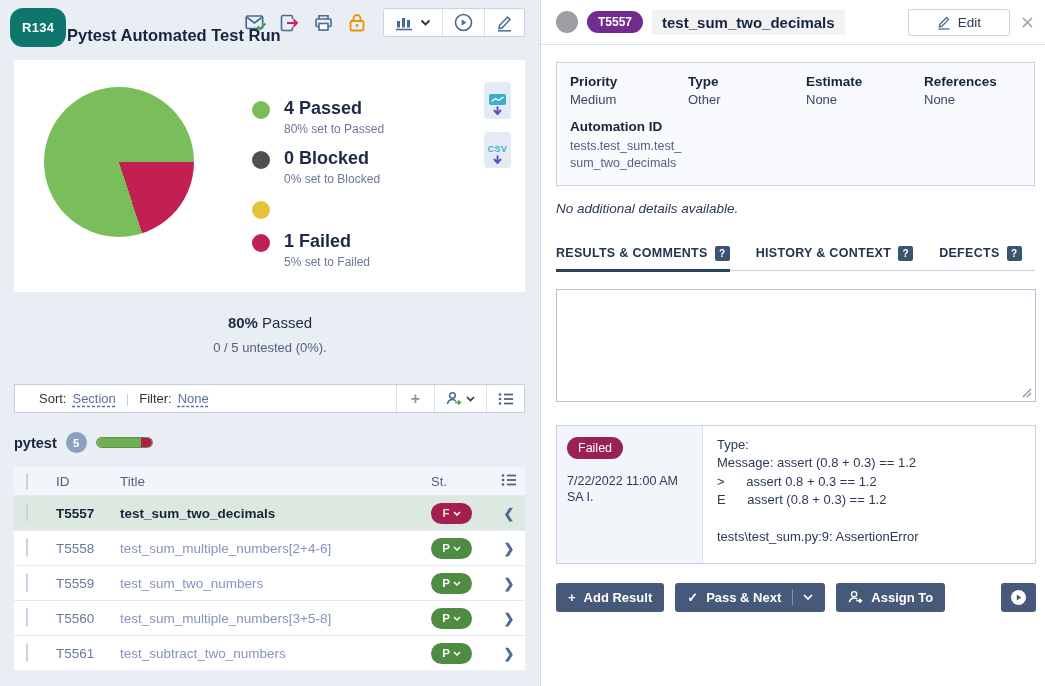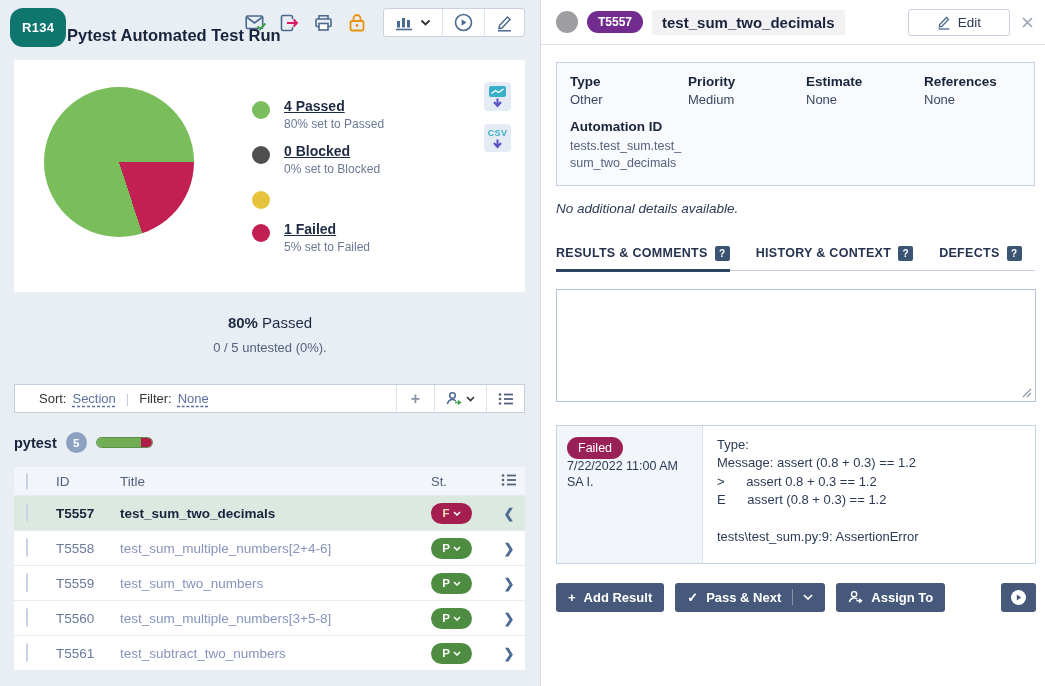--- a/index.html
+++ b/index.html
@@ -18,24 +18,24 @@
   .btn-seg { padding:4px 11px; display:flex; align-items:center; gap:7px; border-left:1px solid #DDE3EC; cursor:pointer; }
   .btn-seg:first-child { border-left:none; }
 
   
   .chart-card { margin:2px 15px 0 14px; height:232px; background:#fff; position:relative; display:flex; }
   .pie { width:150px; height:150px; border-radius:50%; margin:27px 0 0 30px;
          background:conic-gradient(#7ABD5B 0deg 90deg, #C22053 90deg 162deg, #7ABD5B 162deg 360deg); }
   .legend { display:flex; flex-direction:column; justify-content:flex-start; margin:38px 0 0 58px; gap:12px; }
   .leg-item { display:flex; align-items:flex-start; gap:14px; }
   .leg-dot { width:18px; height:18px; border-radius:50%; margin-top:3px; flex:none; }
-  .leg-label { font-weight:bold; font-size:14px; color:#1E2A44;text-decoration:underline; }
+  .leg-label { font-weight:bold; font-size:18px; color:#1E2A44; }
   .leg-sub { font-size:12px; color:#6B7894; margin-top:3px; }
   .dl-col { position:absolute; right:14px; top:22px; display:flex; flex-direction:column; gap:13px; }
-  .dl-btn { width:27px; background:#E4EBF4; border-radius:4px; padding:4px 3px 3px; display:flex; flex-direction:column; align-items:center; gap:1px; cursor:pointer; }
+  .dl-btn { width:27px; background:#E4EBF4; border-radius:4px; padding:12px 3px 3px; display:flex; flex-direction:column; align-items:center; gap:1px; cursor:pointer; }
   .csv-txt { font-size:9px; font-weight:bold; color:#3AAFC9; letter-spacing:.3px; }
 
   .summary { text-align:center; margin-top:22px; }
   .sum-main { font-size:15px; color:#1E2A44; }
   .sum-main b { font-weight:bold; }
   .sum-sub { font-size:13px; color:#55617E; margin-top:9px; }
 
   
   .sortbar { margin:29px 15px 0 14px; height:29px; background:#fff; border:1px solid #C5CEDD; display:flex; align-items:center; font-size:13px; color:#333; }
   .sortbar-left { display:flex; align-items:center; gap:6px; padding-left:24px; flex:1; }
@@ -92,21 +92,21 @@
   .tab.active { border-bottom-color:#2E4262; }
   .help-badge { width:15px; height:15px; background:#3C5474; color:#fff; font-size:10px; font-weight:bold; display:flex; align-items:center; justify-content:center; border-radius:2px; }
 
   .comment-wrap { margin:18px 10px 0 15px; position:relative; }
   .comment-box { display:block; width:480px; height:113px; border:1px solid #AFC2D6; resize:none; outline:none; font-family:"Liberation Sans",sans-serif; }
   .resize-glyph { position:absolute; right:3px; bottom:4px; pointer-events:none; }
 
   .result-box { margin:23px 10px 0 15px; width:480px; border:1px solid #C4D3E3; display:flex; min-height:139px; }
   .result-meta { width:146px; flex:none; background:#F2F5FA; border-right:1px solid #D9E2EC; padding:11px 10px; font-size:12.5px; color:#2B3A55; }
   .failed-pill { display:inline-block; background:#9A2158; color:#fff; font-size:12.5px; padding:4px 11px; border-radius:12px; }
-  .r-date { }
+  .r-date { margin-top:15px; }
   .r-author { margin-top:2px; }
   .result-body { flex:1; padding:10px 14px; font-size:13px; color:#2B3A55; line-height:1.42; }
   .rline { white-space:pre-wrap; min-height:18px; }
 
   .actions { margin:19px 10px 0 15px; width:480px; display:flex; align-items:center; gap:11px; }
   .btn { background:#47597A; color:#fff; font-weight:bold; font-size:13px; height:29px; border-radius:3px; display:flex; align-items:center; padding:0 12px; gap:8px; cursor:pointer; border:none; }
   .btn .gl { font-size:13px; font-weight:bold; }
   .split-chev { display:flex; align-items:center; border-left:1px solid rgba(255,255,255,.35); padding-left:10px; margin-left:3px; height:16px; }
   .play-btn { margin-left:auto; width:35px; height:29px; background:#47597A; border-radius:3px; display:flex; align-items:center; justify-content:center; cursor:pointer; }
 </style>
@@ -375,26 +375,26 @@
       <span class="close-x">
         <svg width="11" height="11" viewBox="0 0 11 11">
             <path d="M1 1 L10 10 M10 1 L1 10" stroke="#9AA3B2" stroke-width="1.7"></path>
           </svg>
       </span>
     </div>
 
     <div class="details-card">
       <div class="dgrid">
         <span>
+            <div class="dlabel">Priority</div>
+            <div class="dvalue">Medium</div>
+          </span>
+        <span>
             <div class="dlabel">Type</div>
             <div class="dvalue">Other</div>
-          </span>
-        <span>
-            <div class="dlabel">Priority</div>
-            <div class="dvalue">Medium</div>
           </span>
         <span>
             <div class="dlabel">Estimate</div>
             <div class="dvalue">None</div>
           </span>
         <span>
             <div class="dlabel">References</div>
             <div class="dvalue">None</div>
           </span>
       </div>

